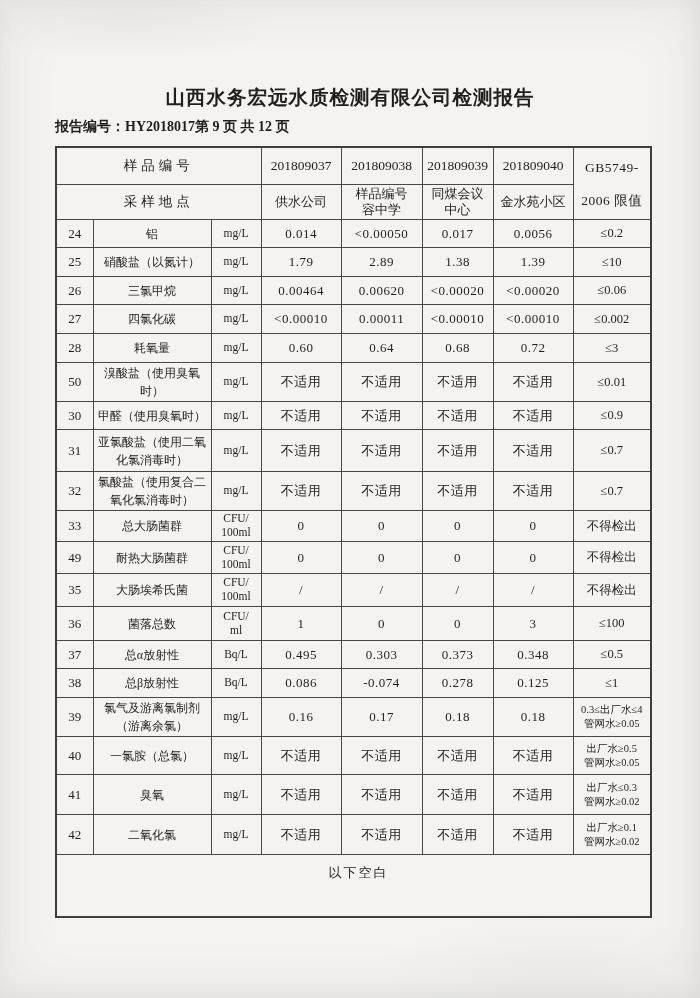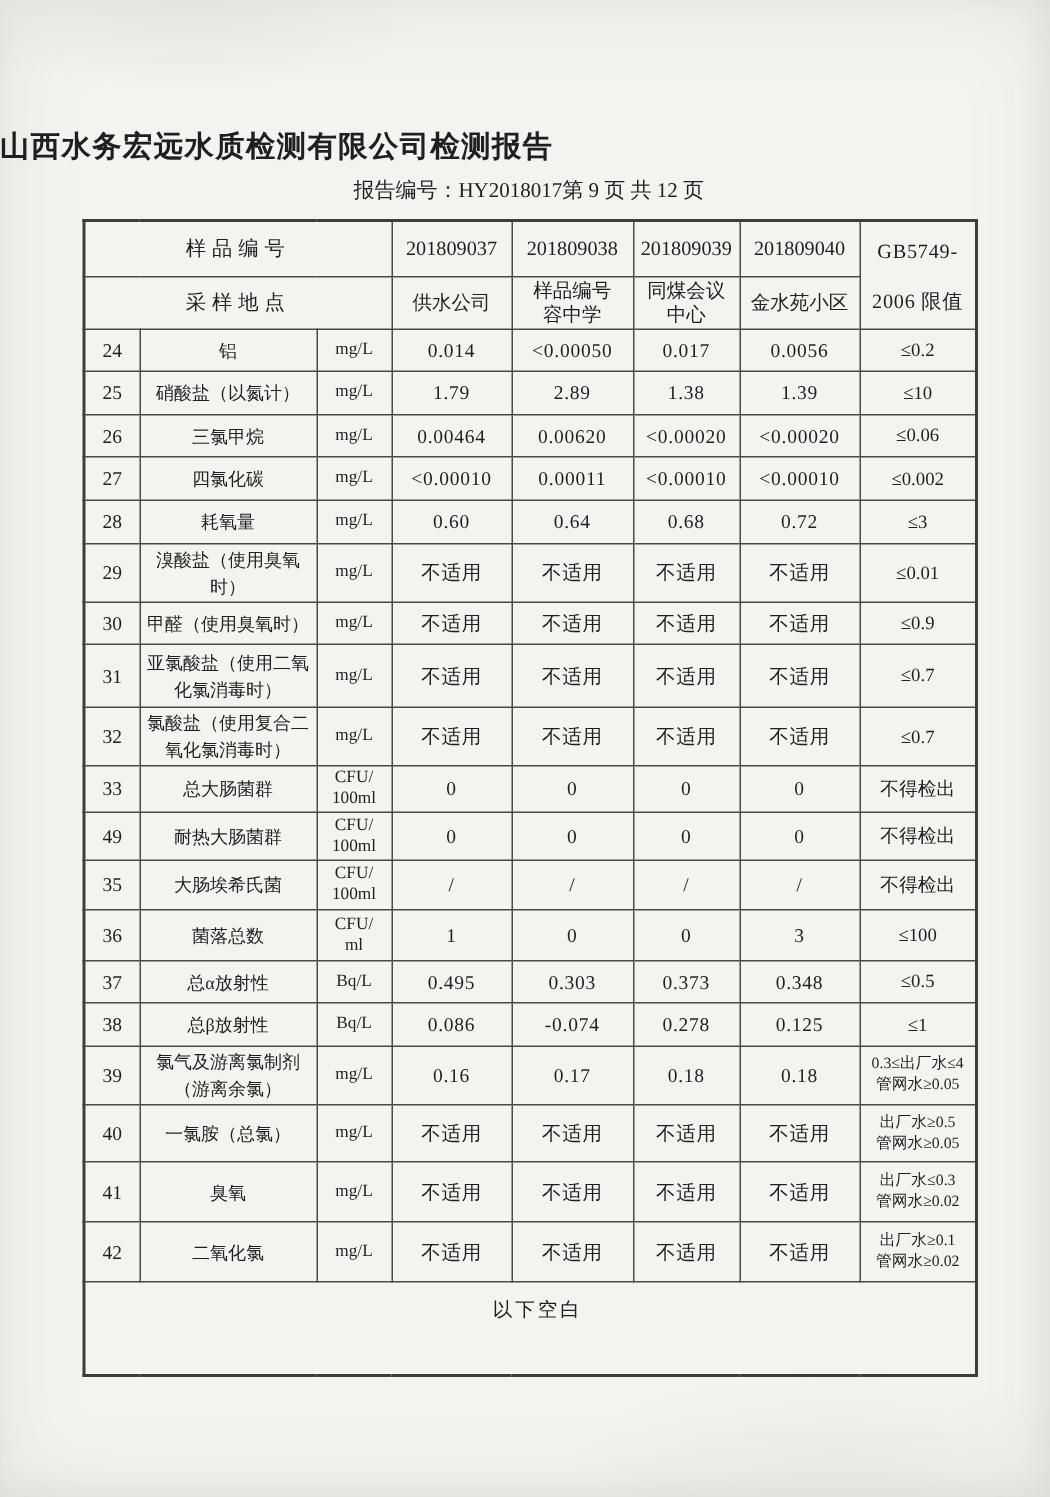--- a/index.html
+++ b/index.html
@@ -17,33 +17,33 @@
     pointer-events: none;
     box-shadow: inset 0 0 60px rgba(90,88,80,0.10), inset -4px -4px 18px rgba(90,88,80,0.07);
     background:
       radial-gradient(220px 60px at 18% 2%, rgba(120,118,110,0.06), transparent 70%),
       radial-gradient(260px 80px at 80% 97%, rgba(120,118,110,0.05), transparent 70%);
   }
 
   .title {
     position: absolute;
     top: 84px; left: 0; right: 0;
-    text-align: left;
+    text-align: center;
     font-size: 19.5px;
     font-weight: bold;
     letter-spacing: 1px;
   }
 
   .meta {
     position: absolute;
     top: 118px; left: 55px; right: 50px;
     display: flex;
-    justify-content: center;
+    justify-content: flex-start;
     font-size: 14px;
-    font-weight: normal;
+    font-weight: bold;
   }
 
   table.report {
     position: absolute;
     top: 146px; left: 55px;
     width: 595px;
     border-collapse: collapse;
     table-layout: fixed;
     border: 2px solid #3e3e38;
   }
@@ -194,21 +194,21 @@
         <td class="no">28</td>
         <td class="name">耗氧量</td>
         <td class="unit">mg/L</td>
         <td class="val">0.60</td>
         <td class="val">0.64</td>
         <td class="val">0.68</td>
         <td class="val">0.72</td>
         <td class="limit">≤3</td>
       </tr>
       <tr>
-        <td class="no">29</td>
+        <td class="no">50</td>
         <td class="name">溴酸盐（使用臭氧时）</td>
         <td class="unit">mg/L</td>
         <td class="val">不适用</td>
         <td class="val">不适用</td>
         <td class="val">不适用</td>
         <td class="val">不适用</td>
         <td class="limit">≤0.01</td>
       </tr>
       <tr>
         <td class="no">30</td>

